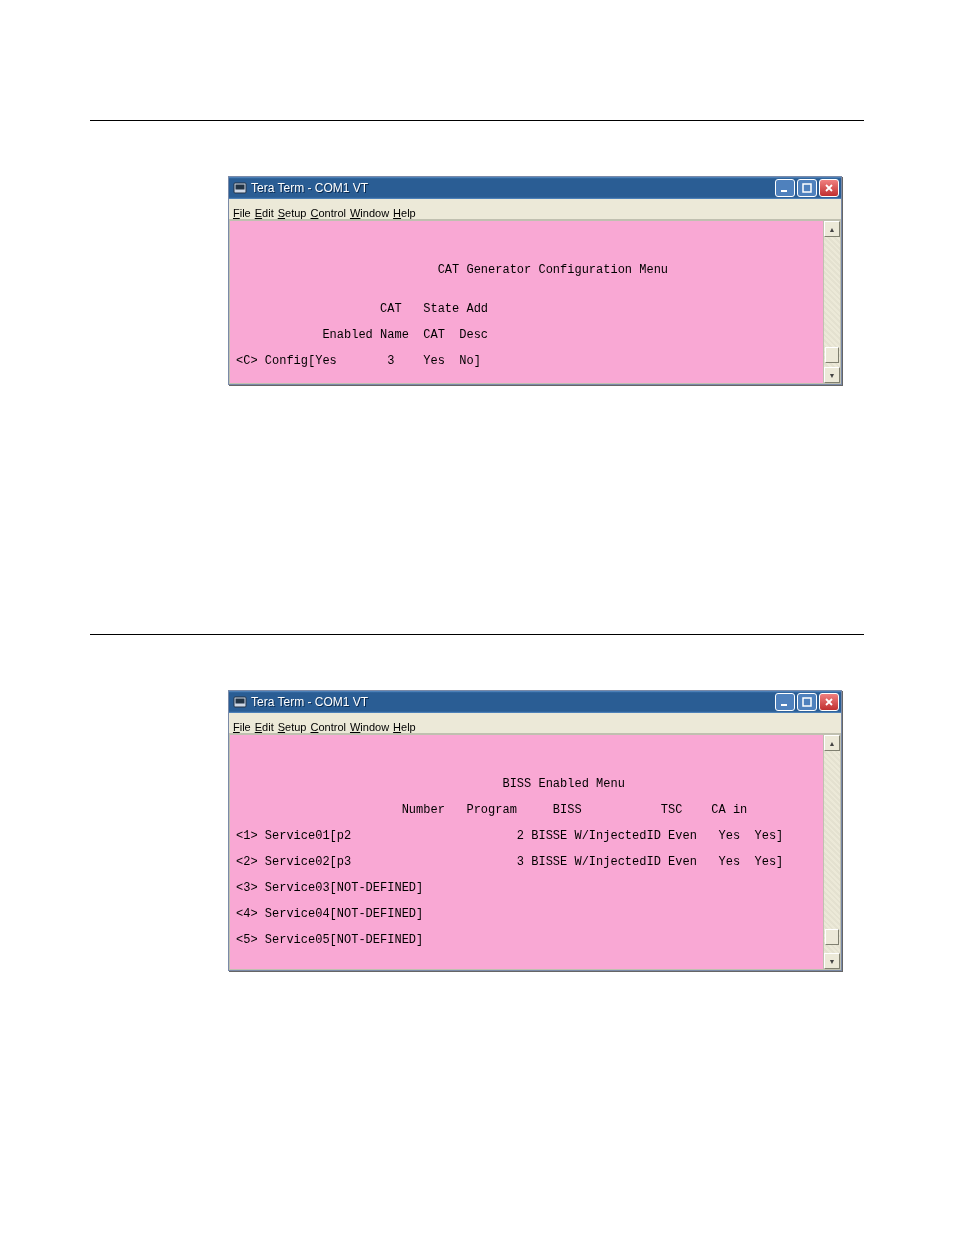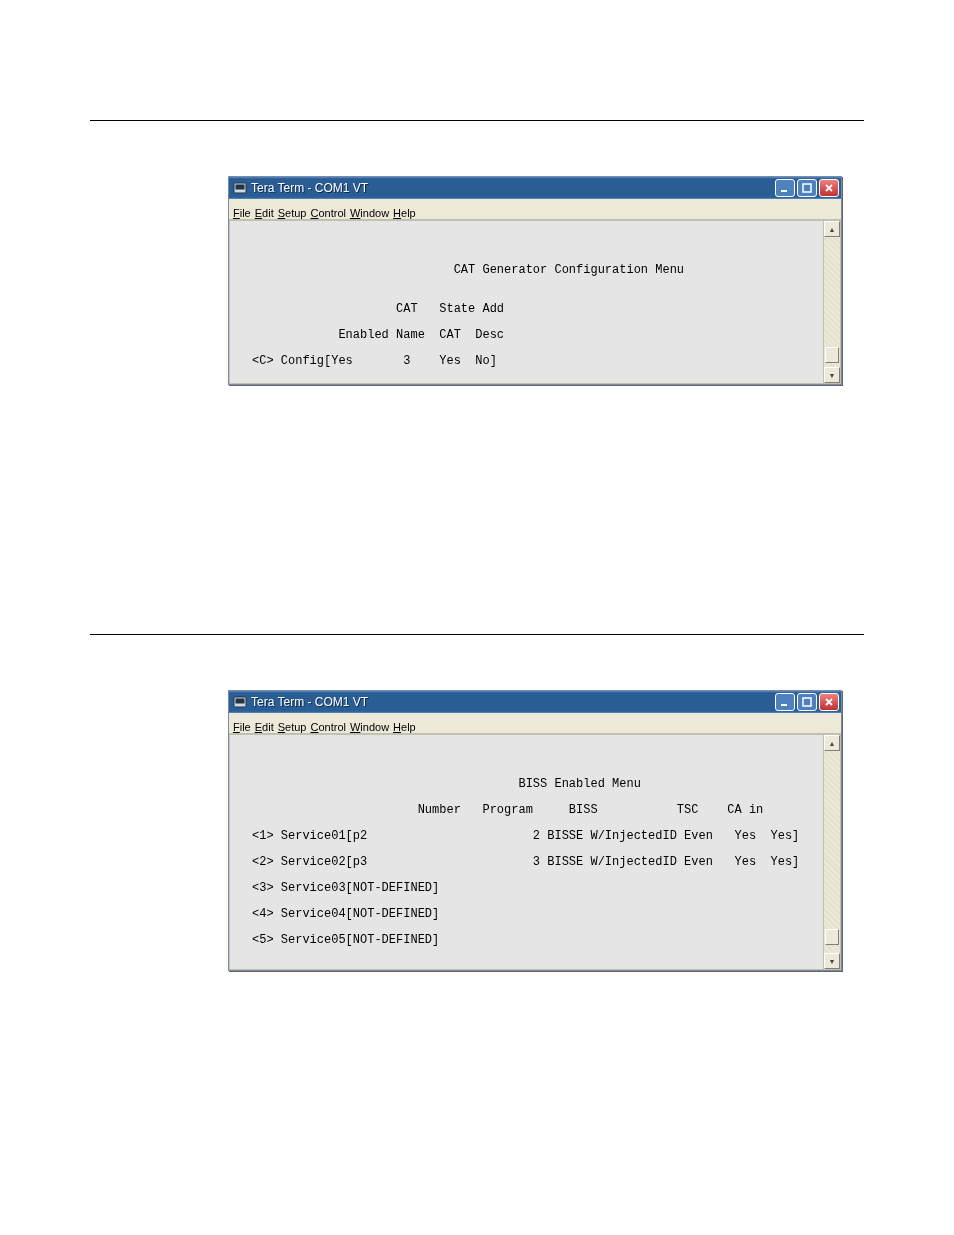--- a/index.html
+++ b/index.html
@@ -103,22 +103,22 @@
   .menubar .mi .ul { text-decoration: underline; }
 
   .client-wrap {
     position: relative;
     background: #fff;
     border: 1px solid #c0c0b0;
     margin: 0;
   }
   .client {
     position: relative;
-    background: #e5e5e5;
-    padding: 4px 22px;
+    background: #f9a8d4;
+    padding: 4px 6px;
     font-family: "Courier New", monospace;
     font-size: 12px;
     line-height: 13px;
     white-space: pre;
     overflow: hidden;
     box-sizing: border-box;
   }
   .win1 .client { height: 162px; }
   .win2 .client { height: 234px; }
 

